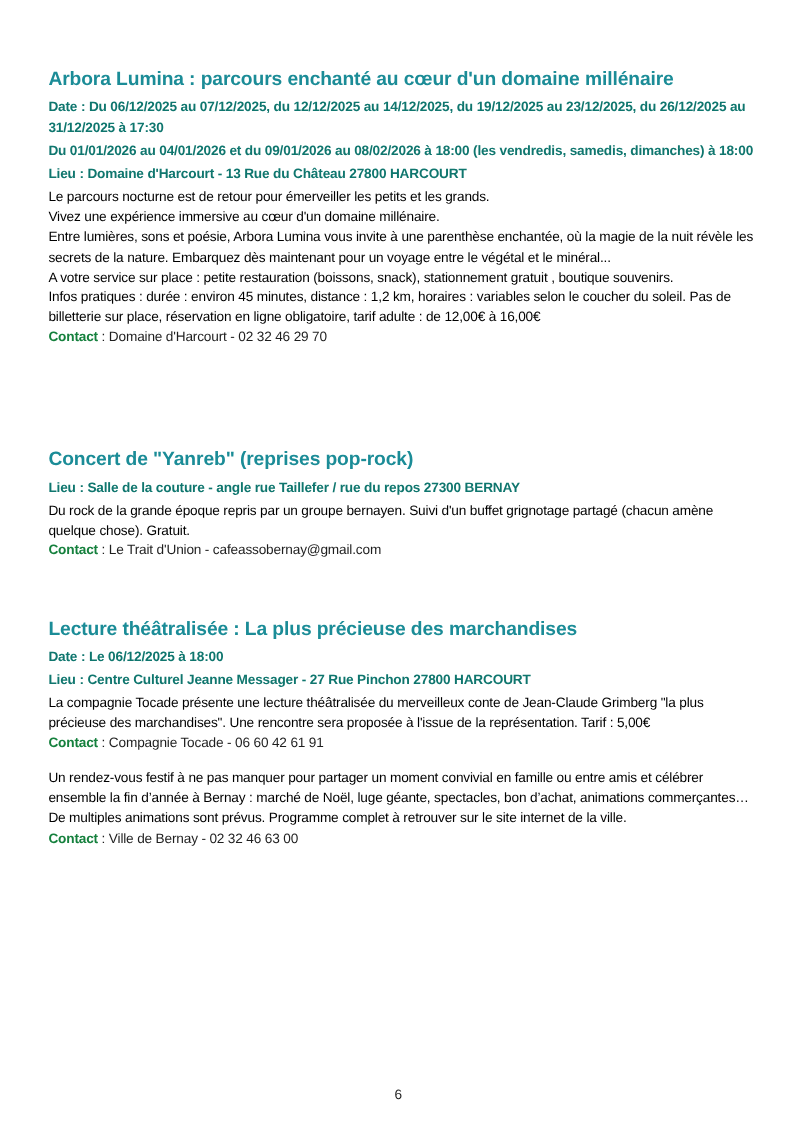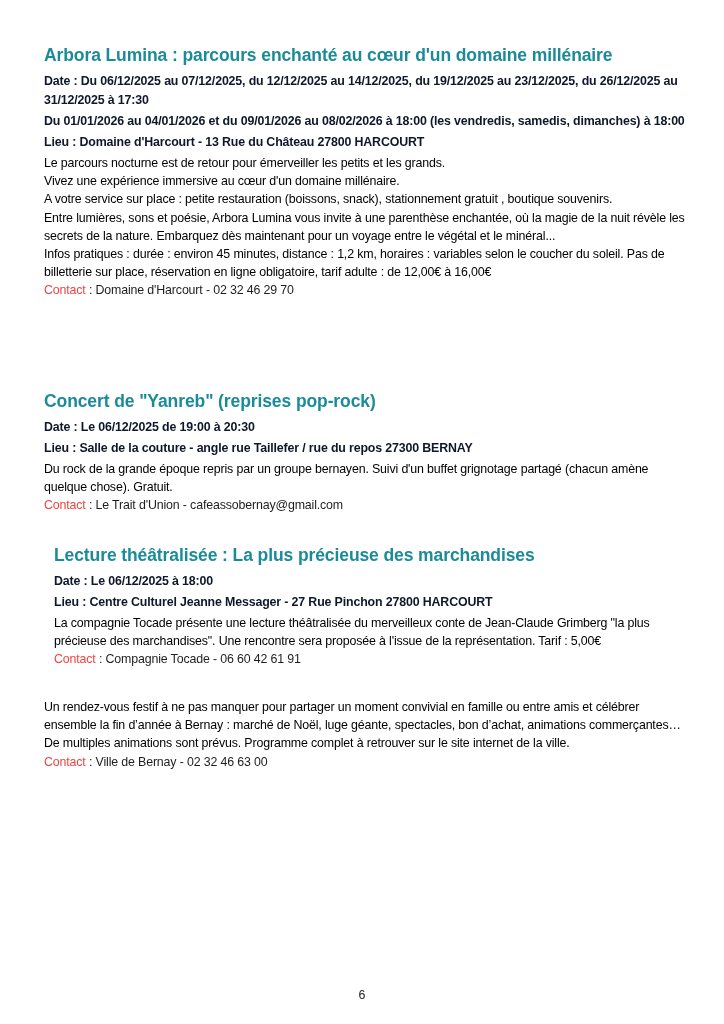--- a/index.html
+++ b/index.html
@@ -21,28 +21,28 @@
       top: 44px;
       width: 646px;
     }
     .event {
       margin: 0;
     }
     .event-title {
       font-size: 17.5px;
       font-weight: bold;
       color: #1b8c97;
-      margin: 0 0 6px 0;
+      margin: 16px 0 6px 0;
       line-height: 22px;
       letter-spacing: -0.1px;
     }
     .meta-line {
       font-size: 12.4px;
       font-weight: bold;
-      color: #0f172a;
+      color: #0f766e;
       line-height: 19px;
       margin: 0 0 2px 0;
       letter-spacing: -0.15px;
     }
     .body-text {
       font-size: 12.4px;
       line-height: 18.2px;
       color: #000000;
       margin: 0;
       letter-spacing: -0.15px;
@@ -51,25 +51,26 @@
       margin: 0;
     }
     .contact {
       font-size: 12.4px;
       line-height: 18.2px;
       margin: 0;
       color: #1e1e1e;
       letter-spacing: -0.15px;
     }
     .contact-label {
-      color: #ef4444;
+      color: #15803d;
+      font-weight: bold;
     }
     #event-1 { position: absolute; top: 0; left: 0; width: 646px; }
     #event-2 { position: absolute; top: 346px; left: 0; width: 646px; }
-    #event-3 { position: absolute; top: 500px; left: 10px; width: 646px; }
+    #event-3 { position: absolute; top: 500px; left: 0; width: 646px; }
     #event-4 { position: absolute; top: 654px; left: 0; width: 646px; }
     .page-number {
       position: absolute;
       top: 988px;
       left: 0;
       width: 724px;
       text-align: center;
       font-size: 12.4px;
       color: #1e1e1e;
     }
@@ -80,32 +81,31 @@
 <div class="page">
 
   <section class="event" id="event-1">
     <h2 class="event-title">Arbora Lumina : parcours enchanté au cœur d'un domaine millénaire</h2>
     <div class="meta-line">Date : Du 06/12/2025 au 07/12/2025, du 12/12/2025 au 14/12/2025, du 19/12/2025 au 23/12/2025, du 26/12/2025 au 31/12/2025 à 17:30</div>
     <div class="meta-line">Du 01/01/2026 au 04/01/2026 et du 09/01/2026 au 08/02/2026 à 18:00 (les vendredis, samedis, dimanches) à 18:00</div>
     <div class="meta-line">Lieu : Domaine d'Harcourt - 13 Rue du Château 27800 HARCOURT</div>
     <div class="body-text">
       <p>Le parcours nocturne est de retour pour émerveiller les petits et les grands.</p>
       <p>Vivez une expérience immersive au cœur d'un domaine millénaire.</p>
+      <p>Entre lumières, sons et poésie, Arbora Lumina vous invite à une parenthèse enchantée, où la magie de la nuit révèle les secrets de la nature. Embarquez dès maintenant pour un voyage entre le végétal et le minéral...</p>
       <p>A votre service sur place : petite restauration (boissons, snack), stationnement gratuit , boutique souvenirs.</p>
-      <p>Entre lumières, sons et poésie, Arbora Lumina vous invite à une parenthèse enchantée, où la magie de la nuit révèle les secrets de la nature. Embarquez dès maintenant pour un voyage entre le végétal et le minéral...</p>
       <p>Infos pratiques : durée : environ 45 minutes, distance : 1,2 km, horaires : variables selon le coucher du soleil. Pas de billetterie sur place, réservation en ligne obligatoire, tarif adulte : de 12,00€ à 16,00€</p>
     </div>
     <div class="contact">
       <span class="contact-label">Contact</span><span> : Domaine d'Harcourt - 02 32 46 29 70</span>
     </div>
   </section>
 
   <section class="event" id="event-2">
     <h2 class="event-title">Concert de "Yanreb" (reprises pop-rock)</h2>
-    <div class="meta-line">Date : Le 06/12/2025 de 19:00 à 20:30</div>
     <div class="meta-line">Lieu : Salle de la couture - angle rue Taillefer / rue du repos 27300 BERNAY</div>
     <div class="body-text">
       <p>Du rock de la grande époque repris par un groupe bernayen. Suivi d'un buffet grignotage partagé (chacun amène quelque chose).  Gratuit.</p>
     </div>
     <div class="contact">
       <span class="contact-label">Contact</span><span> : Le Trait d'Union - cafeassobernay@gmail.com</span>
     </div>
   </section>
 
   <section class="event" id="event-3">

